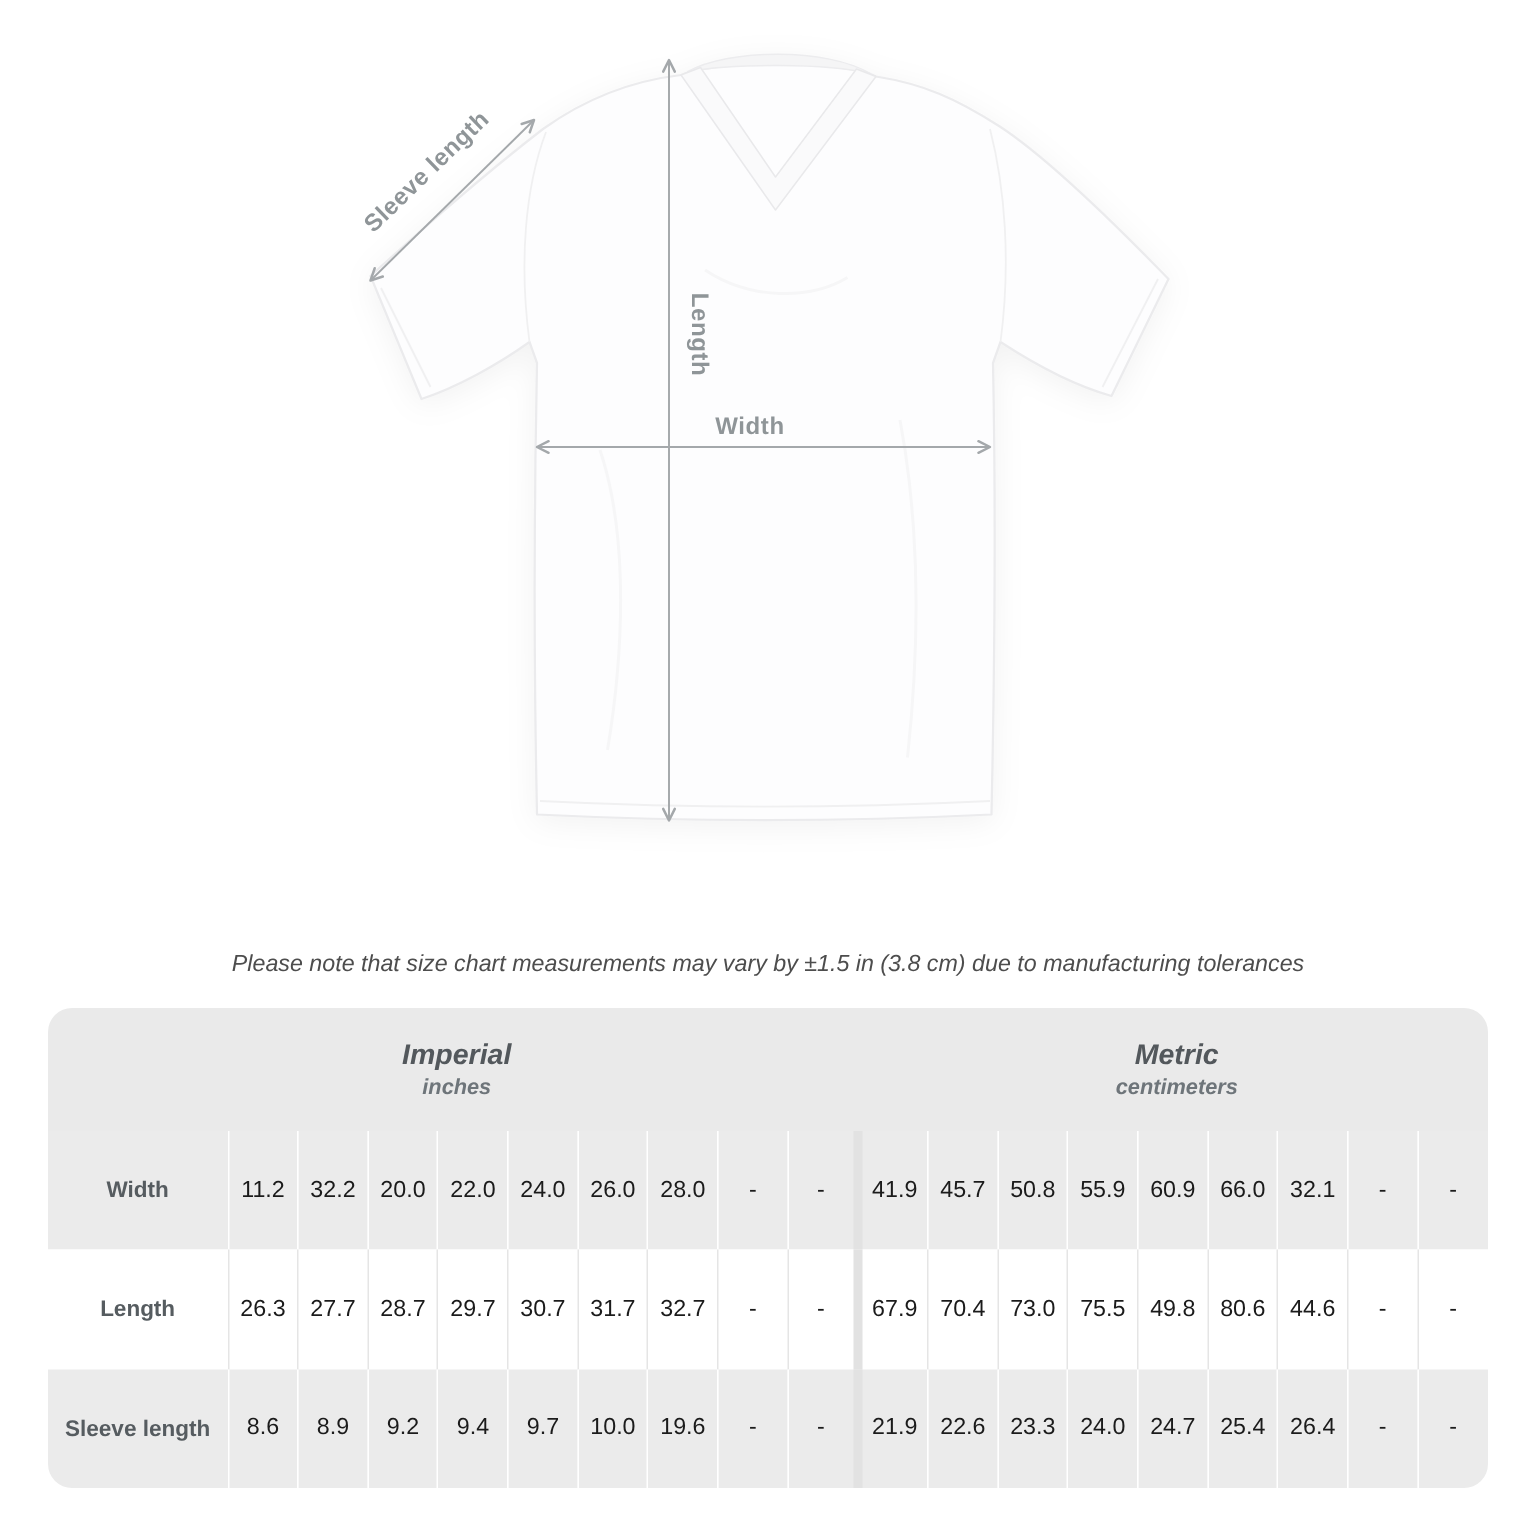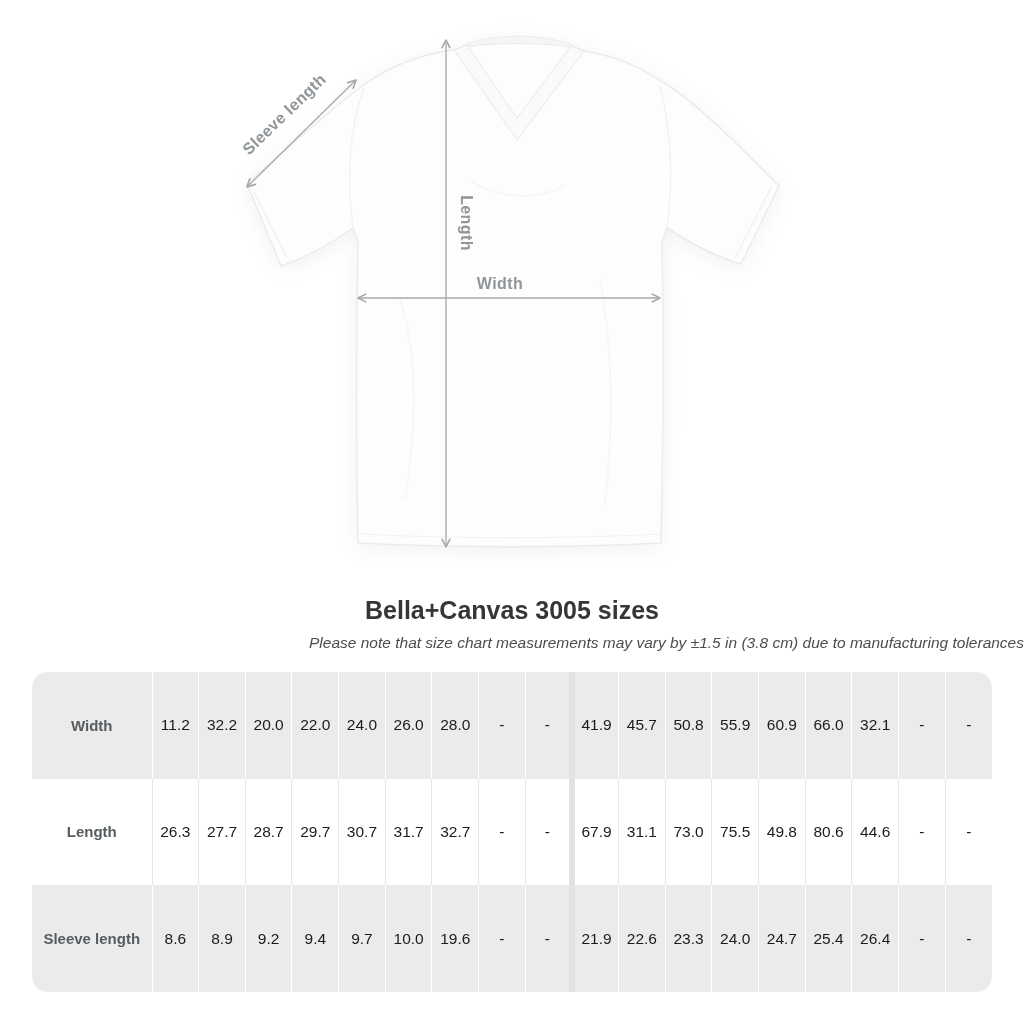--- a/index.html
+++ b/index.html
@@ -8,21 +8,21 @@
 
   
   .diagram{position:absolute;top:0;left:0;width:1024px;height:580px;}
   .diagram svg{display:block;}
   .shirt{filter:drop-shadow(0 4px 10px rgba(0,0,0,0.05));}
   .dim-label{font-weight:bold;font-size:16px;fill:#8f9598;letter-spacing:.4px;}
 
   
   .page-title{position:absolute;top:596px;left:0;width:1024px;text-align:center;
     font-size:25px;font-weight:bold;color:#363636;}
-  .page-note{position:absolute;top:634px;left:0;width:1024px;text-align:right;
+  .page-note{position:absolute;top:634px;left:0;width:1024px;text-align:center;
     font-size:15.5px;font-style:italic;color:#4d4d4d;}
 
   
   .table-wrap{position:absolute;top:672px;left:32px;width:960px;height:320px;
     border-radius:16px;overflow:hidden;background:#ffffff;}
   table.sizes{width:100%;height:100%;border-collapse:collapse;table-layout:fixed;}
   col.label-col{width:120px;}
 
   tr.group-row th{background:#eaeaea;height:82px;padding:0;vertical-align:middle;}
   .gwrap{display:flex;width:100%;}
@@ -102,21 +102,20 @@
         <line x1="446" y1="40" x2="446" y2="547" marker-start="url(#arw)" marker-end="url(#arw)"></line>
         <line x1="358" y1="298" x2="660" y2="298" marker-start="url(#arw)" marker-end="url(#arw)"></line>
       </g>
 
       <text class="dim-label" x="288" y="118" text-anchor="middle" transform="rotate(-44 288 118)">Sleeve length</text>
       <text class="dim-label" x="461" y="223" text-anchor="middle" transform="rotate(90 461 223)">Length</text>
       <text class="dim-label" x="500" y="289" text-anchor="middle">Width</text>
     </svg>
   </div>
 
-  <div class="page-title">Bella+Canvas 3005 sizes</div>
   <div class="page-note">Please note that size chart measurements may vary by ±1.5 in (3.8 cm) due to manufacturing tolerances</div>
 
   <div class="table-wrap">
     <table class="sizes">
       <colgroup>
         <col class="label-col">
         <col>
           <col>
           <col>
           <col>
@@ -129,20 +128,34 @@
           <col>
           <col>
           <col>
           <col>
           <col>
           <col>
           <col>
           <col>
       </colgroup>
       <thead>
+        <tr class="group-row">
+          <th colspan="19">
+            <div class="gwrap">
+              <div class="gcell imp">
+                <div class="group-name">Imperial</div>
+                <div class="group-unit">inches</div>
+              </div>
+              <div class="gcell met">
+                <div class="group-name">Metric</div>
+                <div class="group-unit">centimeters</div>
+              </div>
+            </div>
+          </th>
+        </tr>
       </thead>
       <tbody id="table-body">
           <tr class="shade">
             <th class="row-label">Width</th>
             <td>11.2</td>
             <td>32.2</td>
             <td>20.0</td>
             <td>22.0</td>
             <td>24.0</td>
             <td>26.0</td>
@@ -164,21 +177,21 @@
             <td>26.3</td>
             <td>27.7</td>
             <td>28.7</td>
             <td>29.7</td>
             <td>30.7</td>
             <td>31.7</td>
             <td>32.7</td>
             <td>-</td>
             <td>-</td>
             <td class="metric-start">67.9</td>
-            <td>31.1</td>
+            <td>70.4</td>
             <td>73.0</td>
             <td>75.5</td>
             <td>49.8</td>
             <td>80.6</td>
             <td>44.6</td>
             <td>-</td>
             <td>-</td>
           </tr>
           <tr class="shade">
             <th class="row-label">Sleeve length</th>

